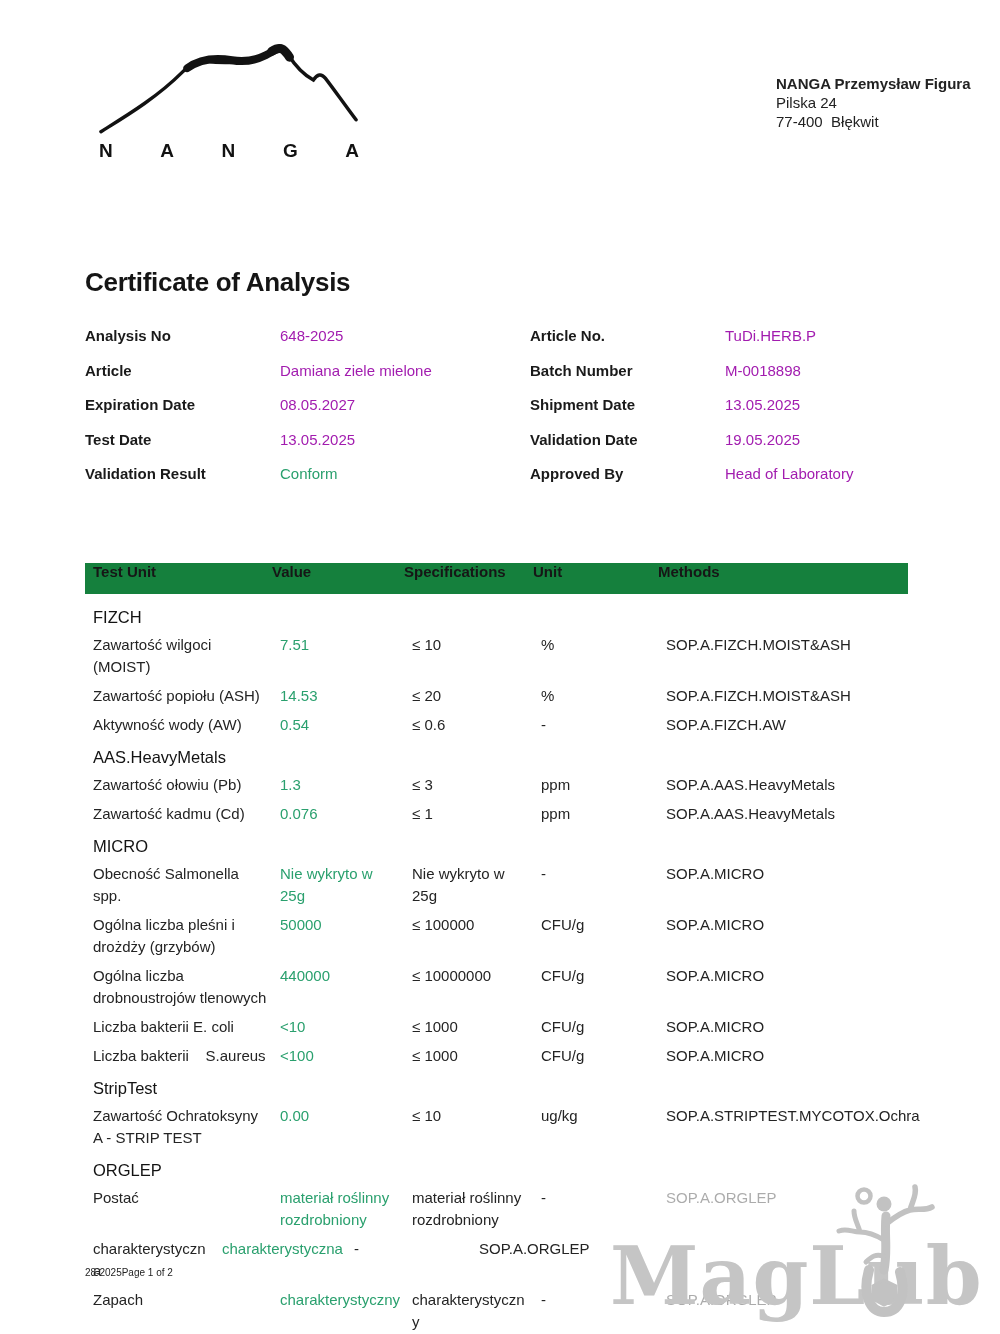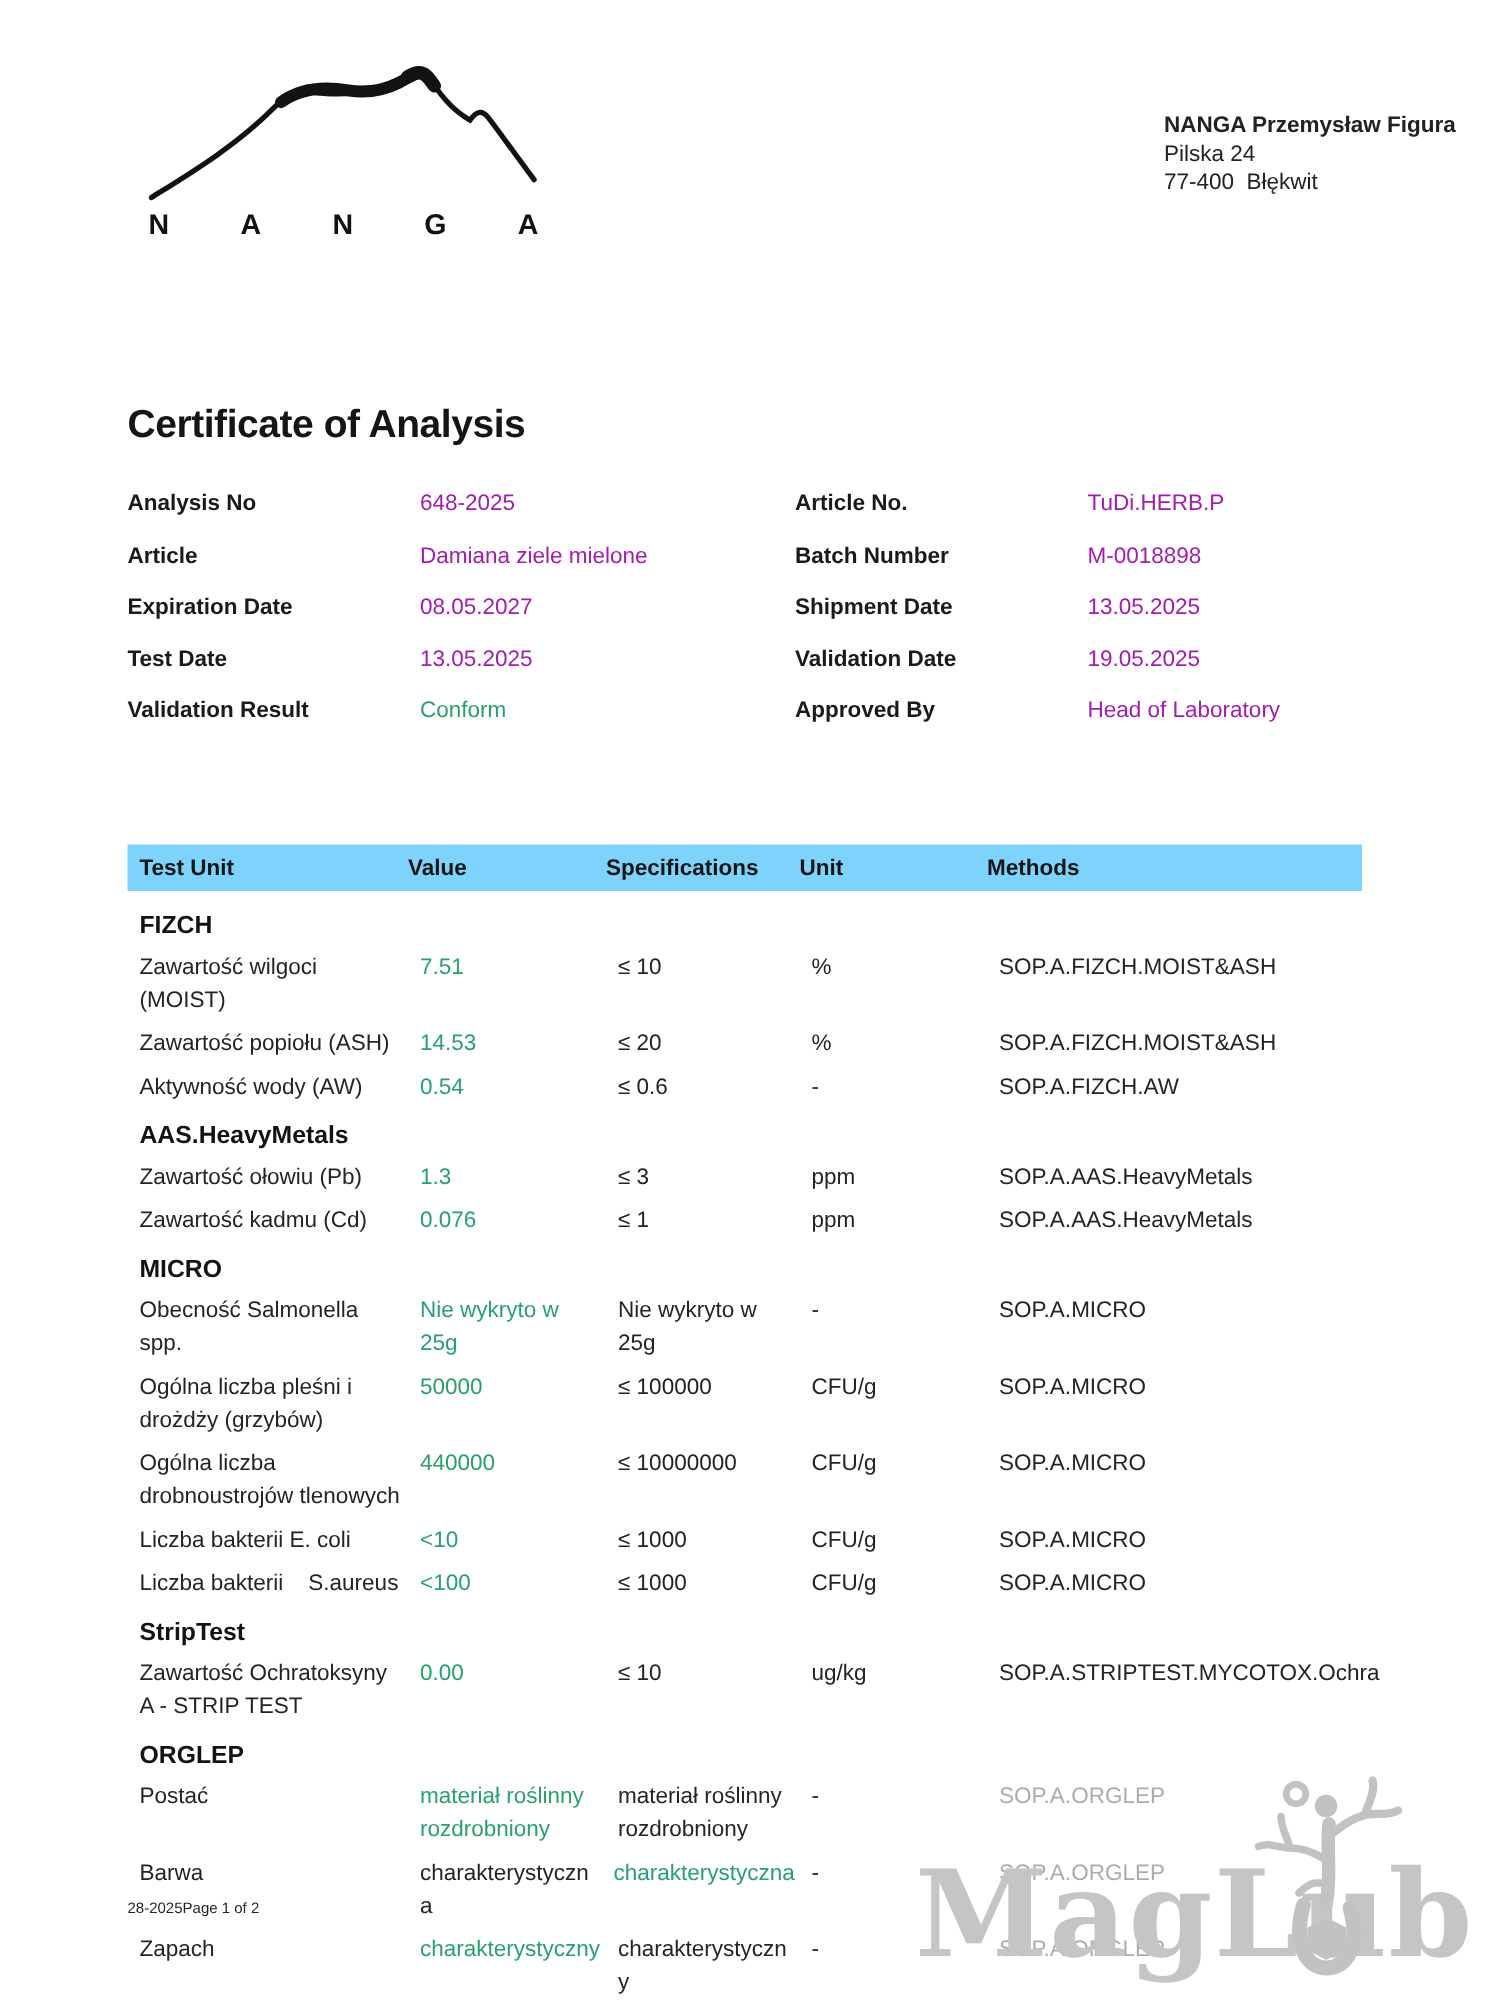--- a/index.html
+++ b/index.html
@@ -24,31 +24,31 @@
   .meta-col{display:flex;flex-direction:column;}
   .meta-col.left{width:445px;}
   .meta-col.right{width:387px;}
   .meta-row{display:flex;line-height:20px;margin-bottom:14.5px;font-size:15px;gap:16px;}
   .meta-label{width:179px;font-weight:bold;color:#1a1a1a;flex:none;}
   .meta-value{color:#a21caf;}
   .green{color:#2aa06e;}
 
   
   .coa-table{position:absolute;left:85px;top:563px;width:823px;font-size:15px;}
-  .tbl-header{display:flex;background:#7dd3fc;height:31px;align-items:center;
+  .tbl-header{display:flex;background:#15803d;height:31px;align-items:flex-start;
         padding-left:8px;font-weight:bold;color:#161616;}
   .tbl-header span{flex:none;}
   .h-test{width:179px;}
   .h-value{width:132px;}
   .h-spec{width:129px;}
   .h-unit{width:125px;}
   .h-method{flex:1;}
   .tbl-body{margin-top:14px;}
   .tbl-section{margin-top:9px;}
-  .section-name{margin:0 0 3px 0;padding-left:8px;font-size:16.5px;font-weight:bold;color:#131313;}
+  .section-name{margin:0 0 3px 0;padding-left:8px;font-size:16.5px;font-weight:normal;color:#131313;}
   .tbl-row{display:flex;padding:4px 0 3px 8px;line-height:22px;}
   .tbl-row .c{flex:none;padding-right:12px;box-sizing:border-box;color:#242424;}
   .tbl-row .test{width:187px;white-space:pre-wrap;}
   .tbl-row .value{width:132px;color:#2aa06e;}
   .tbl-row .spec{width:129px;white-space:pre-wrap;overflow-wrap:break-word;}
   .tbl-row .unit{width:125px;}
   .tbl-row .method{flex:1;padding-right:0;}
 
   
   .watermark{position:absolute;left:608px;top:1178px;width:344px;height:156px;
@@ -266,21 +266,20 @@
     <div class="rows">
   <div class="tbl-row">
     <span class="c test">Postać</span>
     <span class="c value">materiał roślinny rozdrobniony</span>
     <span class="c spec">materiał roślinny rozdrobniony</span>
     <span class="c unit">-</span>
     <span class="c method">SOP.A.ORGLEP</span>
   </div>
 
   <div class="tbl-row">
-    <span class="c test">Barwa</span>
     <span class="c spec">charakterystyczn
 a</span>
     <span class="c value">charakterystyczna</span>
     <span class="c unit">-</span>
     <span class="c method">SOP.A.ORGLEP</span>
   </div>
 
   <div class="tbl-row">
     <span class="c test">Zapach</span>
     <span class="c value">charakterystyczny</span>

